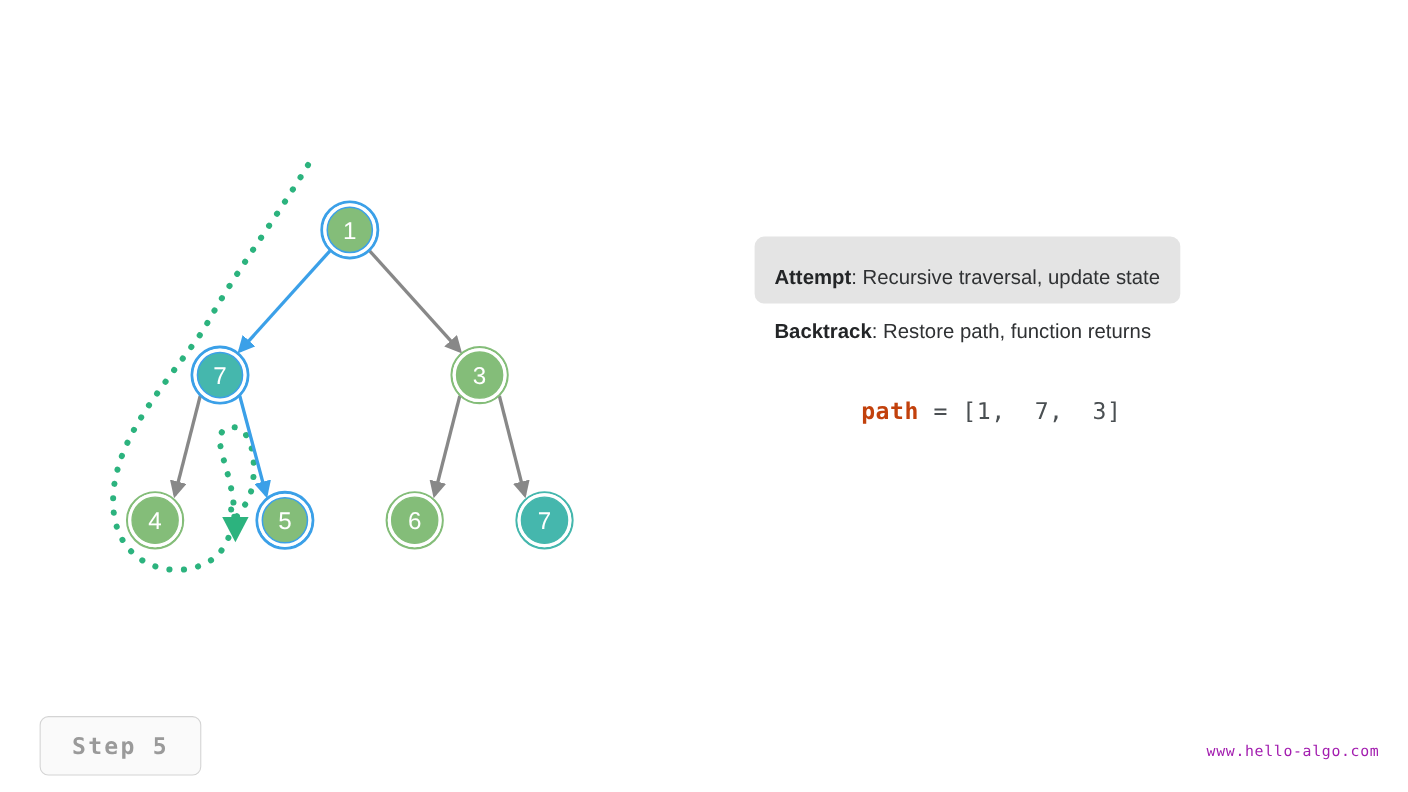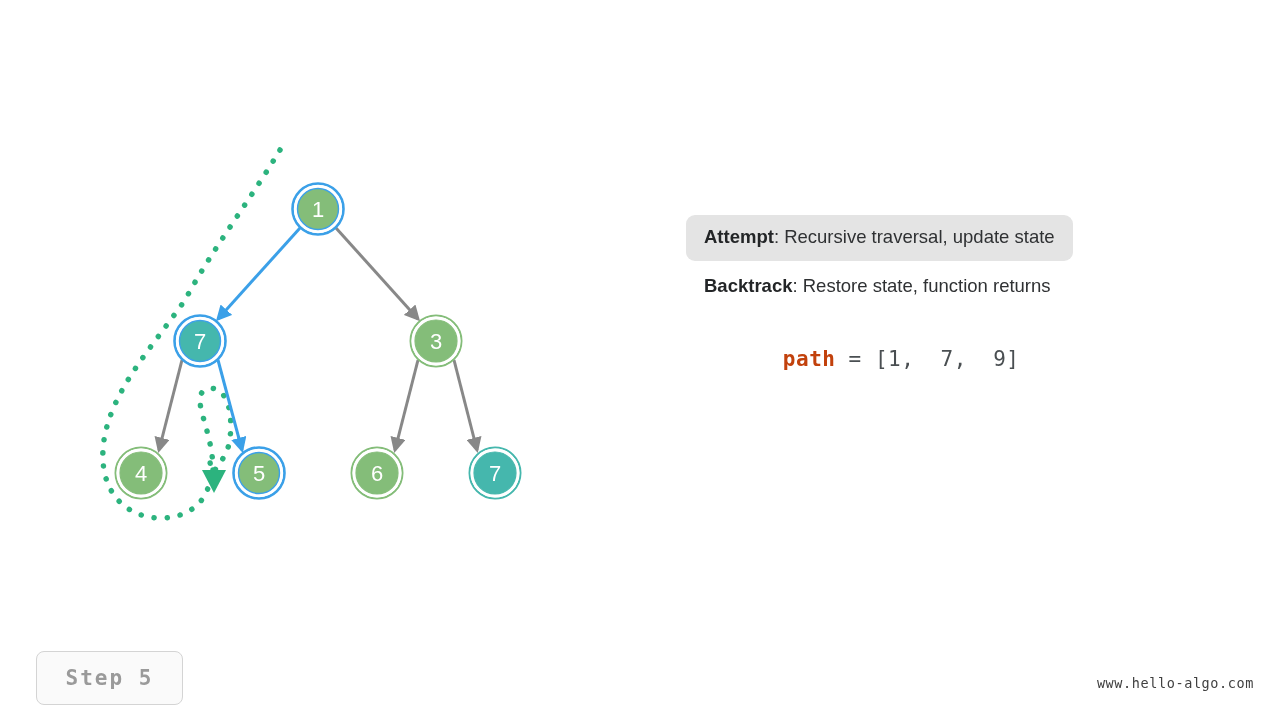--- a/index.html
+++ b/index.html
@@ -39,21 +39,21 @@
     white-space: nowrap;
   }
   .desc-line .lead {
     font-weight: bold;
     color: #232527;
   }
   #attempt-row {
     display: inline-block;
     background: #e4e4e4;
     border-radius: 9px;
-    padding: 10px 18px 11px 18px;
+    padding: 25px 18px 11px 18px;
     margin-left: 0px;
   }
   #backtrack-row {
     margin-top: 13px;
     padding-left: 18px;
   }
   .code-line {
     font-family: "DejaVu Sans Mono", "Liberation Mono", monospace;
     font-size: 21px;
     color: #4a4f52;
@@ -87,21 +87,21 @@
     margin-top: 10px;
   }
 
   
   #watermark {
     position: absolute;
     right: 26px;
     top: 675px;
     font-family: "DejaVu Sans Mono", "Liberation Mono", monospace;
     font-size: 13.5px;
-    color: #404040;
+    color: #a21caf;
     letter-spacing: 0.6px;
   }
 
   .node-label {
     font-family: "Liberation Sans", sans-serif;
     font-size: 22px;
     fill: #ffffff;
   }
 </style>
 </head>
@@ -195,25 +195,25 @@
     </g>
   </svg>
 
   <div id="info-panel">
 
     <div id="attempt-row" class="desc-line">
       <span class="lead">Attempt</span><span>: Recursive traversal, update state</span>
     </div>
 
     <div id="backtrack-row" class="desc-line">
-      <span class="lead">Backtrack</span><span>: Restore state, function returns</span>
+      <span class="lead">Backtrack</span><span>: Restore path, function returns</span>
     </div>
 
     <div id="path-row" class="code-line">
-      <span class="var-path">path</span><span> = </span><span>[1,  7,  9]</span>
+      <span class="var-path">path</span><span> = </span><span>[1,  7,  3]</span>
     </div>
 
   </div>
 
   <div id="step-badge">
     <span>Step 5</span>
   </div>
 
   <div id="watermark">
     <span>www.hello-algo.com</span>

